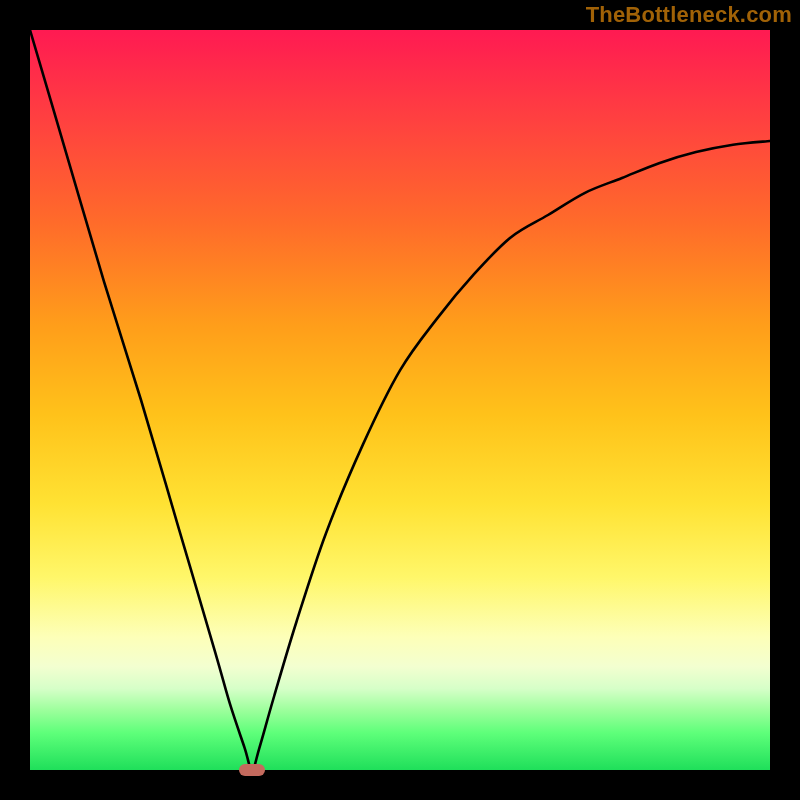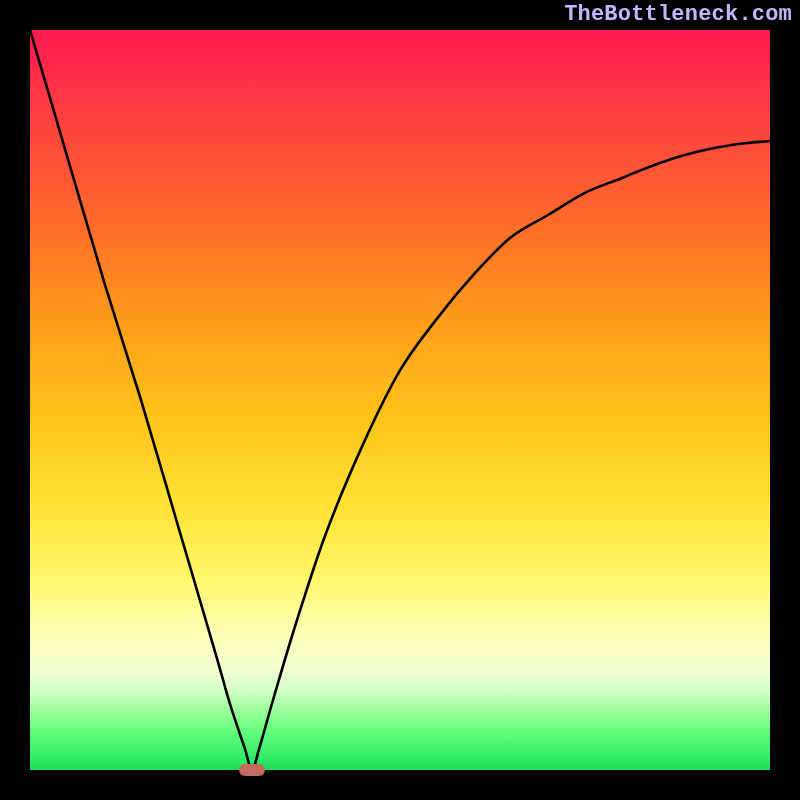--- a/index.html
+++ b/index.html
@@ -52,24 +52,24 @@
     width: 26px;
     height: 12px;
     border-radius: 6px;
     background: #c46a5e;
     transform: translate(-50%, -50%);
   }
   .watermark {
     position: absolute;
     top: 2px;
     right: 8px;
-    font-family: Liberation Mono, monospace;
+    font-family: Liberation Sans, sans-serif;
     font-size: 22px;
     font-weight: 600;
-    color: #c4b5fd;
+    color: #a16207;
     letter-spacing: 0.2px;
   }
 </style>
 </head>
 <body>
 
 <div class="frame">
   <div class="plot">
     <svg class="curve-svg" viewBox="0 0 740 740" preserveAspectRatio="none">
       <path id="curve-path" d="M 0.00 0.00 C 6.17 20.97, 24.67 83.87, 37.00 125.80 C 49.33 167.73, 61.67 210.90, 74.00 251.60 C 86.33 292.30, 98.67 329.30, 111.00 370.00 C 123.33 410.70, 135.67 453.87, 148.00 495.80 C 160.33 537.73, 176.37 592.00, 185.00 621.60 C 193.63 651.20, 194.87 657.37, 199.80 673.40 C 204.73 689.43, 210.90 706.70, 214.60 717.80 C 218.30 728.90, 219.53 740.00, 222.00 740.00 C 224.47 740.00, 225.70 730.13, 229.40 717.80 C 233.10 705.47, 238.03 686.97, 244.20 666.00 C 250.37 645.03, 257.77 619.13, 266.40 592.00 C 275.03 564.87, 284.90 532.80, 296.00 503.20 C 307.10 473.60, 320.67 441.53, 333.00 414.40 C 345.33 387.27, 357.67 361.37, 370.00 340.40 C 382.33 319.43, 394.67 304.63, 407.00 288.60 C 419.33 272.57, 431.67 257.77, 444.00 244.20 C 456.33 230.63, 468.67 217.07, 481.00 207.20 C 493.33 197.33, 505.67 192.40, 518.00 185.00 C 530.33 177.60, 542.67 168.97, 555.00 162.80 C 567.33 156.63, 579.67 152.93, 592.00 148.00 C 604.33 143.07, 616.67 137.52, 629.00 133.20 C 641.33 128.88, 653.67 125.18, 666.00 122.10 C 678.33 119.02, 690.67 116.55, 703.00 114.70 C 715.33 112.85, 733.83 111.62, 740.00 111.00" fill="none" stroke="#000" stroke-width="2.6" stroke-linecap="round" stroke-linejoin="round"></path>

